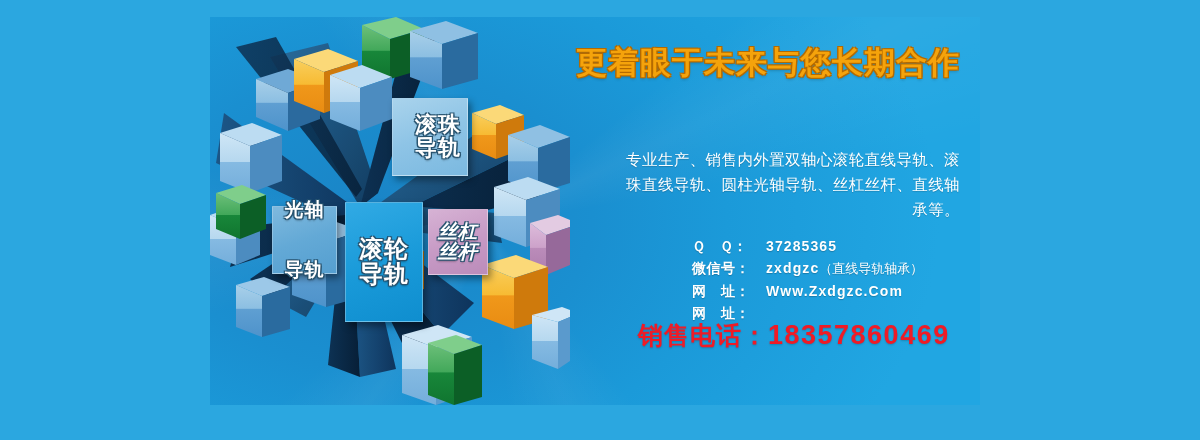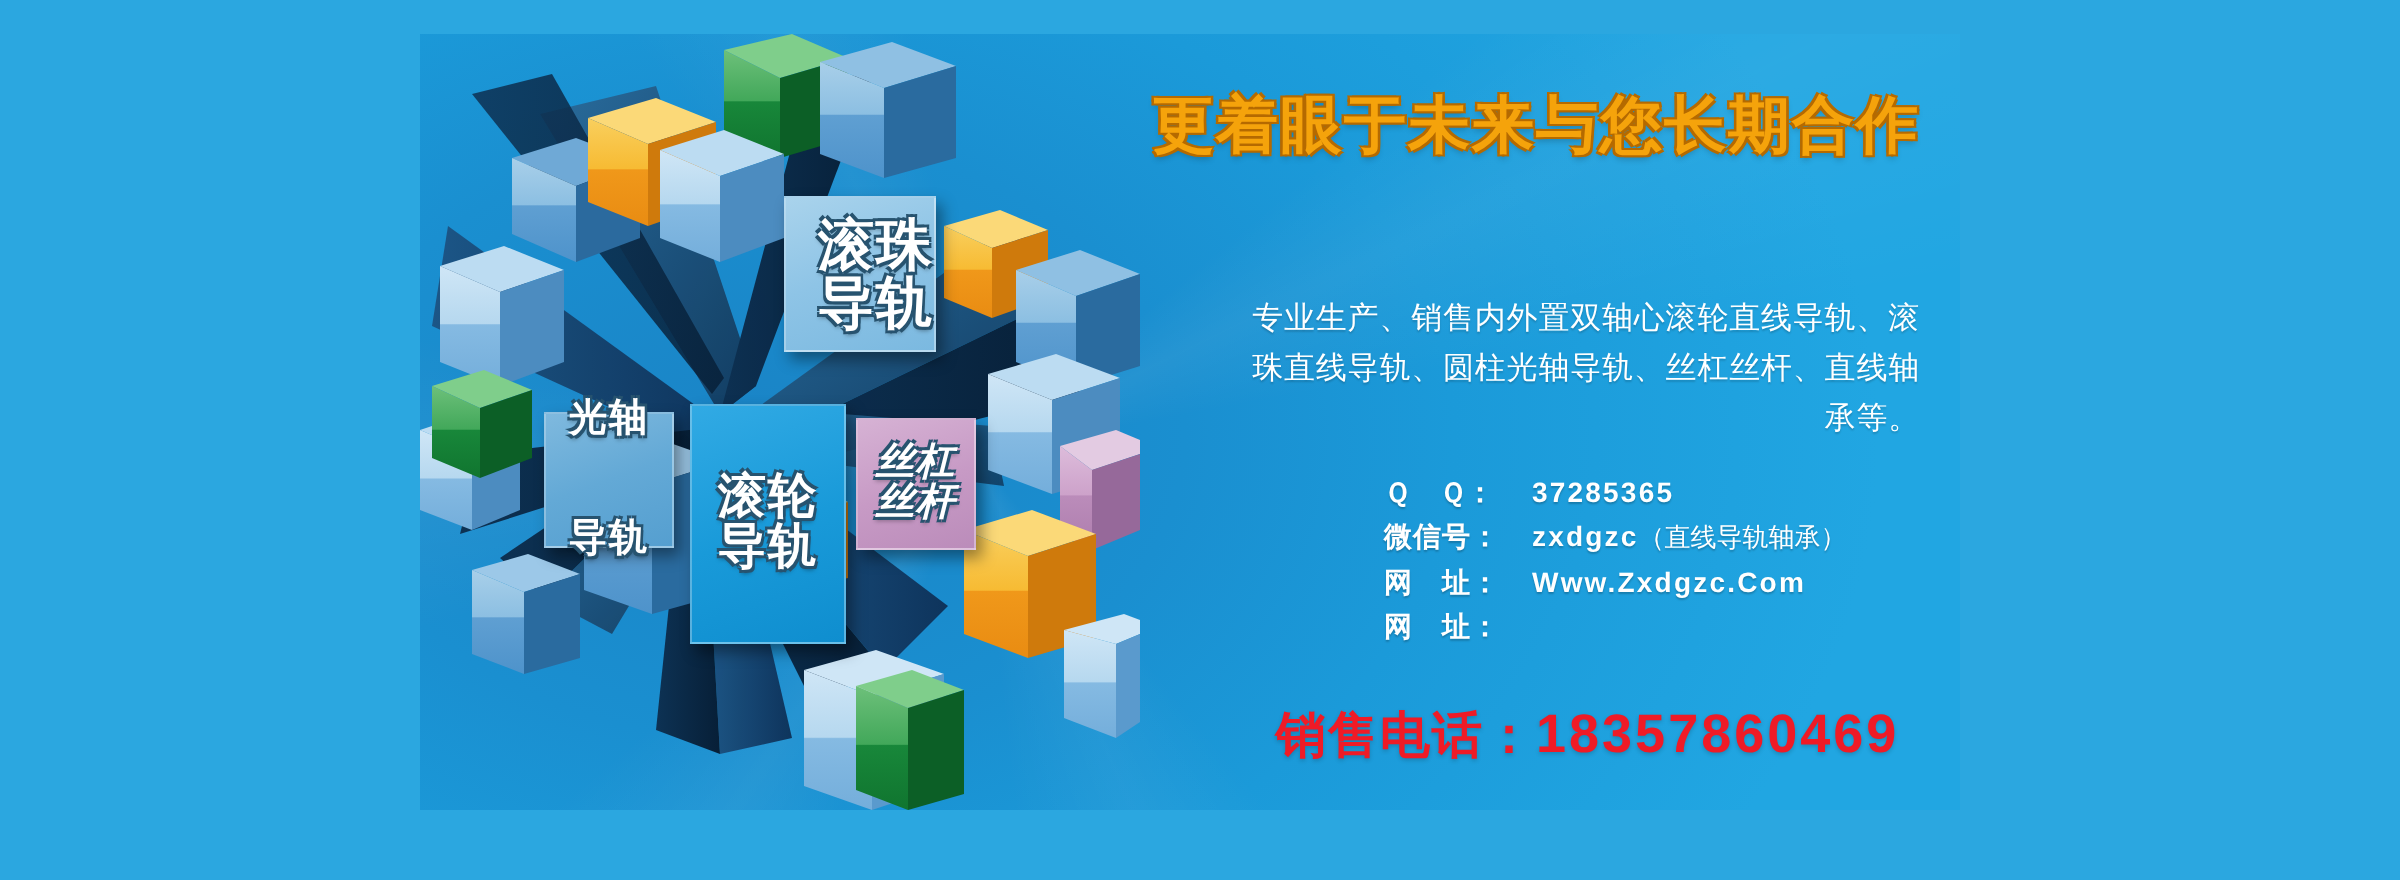--- a/index.html
+++ b/index.html
@@ -78,21 +78,21 @@
       -1.3px 1.3px 0 #27536f, 1.3px 1.3px 0 #27536f,
       0 2px 2px rgba(0,0,0,.35);
     border: 1px solid rgba(255,255,255,.30);
     box-shadow: 3px 4px 7px rgba(0,0,0,.40);
   }
   .chip span { display: block; white-space: nowrap; }
 
   
   #chip-gunzhu {
     left: 182px; top: 81px; width: 76px; height: 78px;
-    font-size: 28px;
+    font-size: 22px;
     background: linear-gradient(160deg, #a9d3ec 0%, #8ec4e6 48%, #7bb9e0 100%);
     padding-left: 16px;
   }
   
   #chip-guangzhou {
     left: 62px; top: 189px; width: 65px; height: 68px;
     font-size: 19px;
     background: linear-gradient(160deg, #7fb9de 0%, #63a9d6 50%, #559fd0 100%);
     gap: 40px;
   }
@@ -176,21 +176,20 @@
     position: absolute;
     left: 88px;
     top: 302px;
     width: 340px;
     color: #ef1b26;
     font-weight: bold;
     font-size: 25px;
     letter-spacing: 1px;
     white-space: nowrap;
     text-shadow: 0 1px 2px rgba(0,0,0,.18);
-    margin-top: 32px;
   }
   #phone .pnum { font-size: 27px; letter-spacing: 1.5px; }
 </style>
 </head>
 <body>
 
 <div id="banner">
 
   <div id="rays"></div>
 

